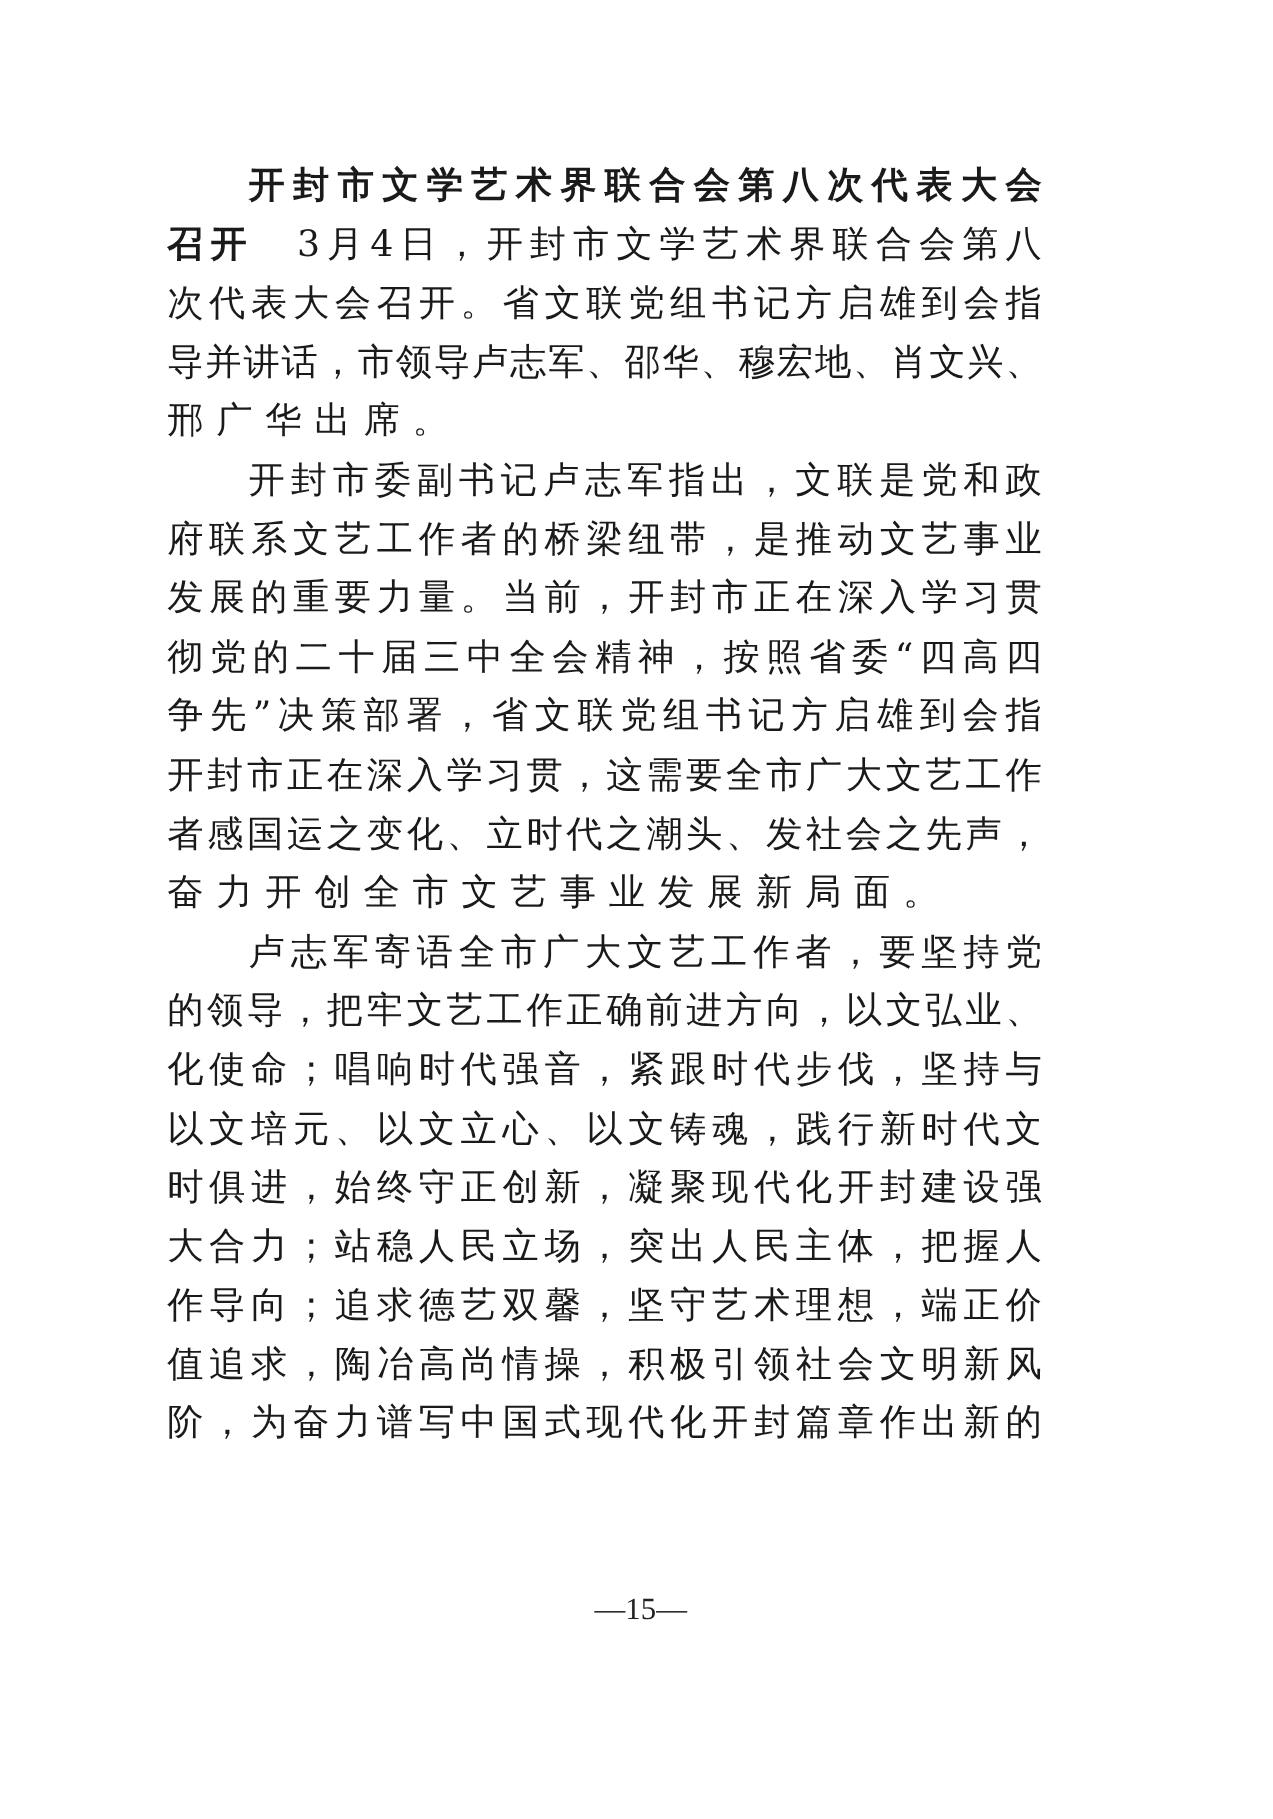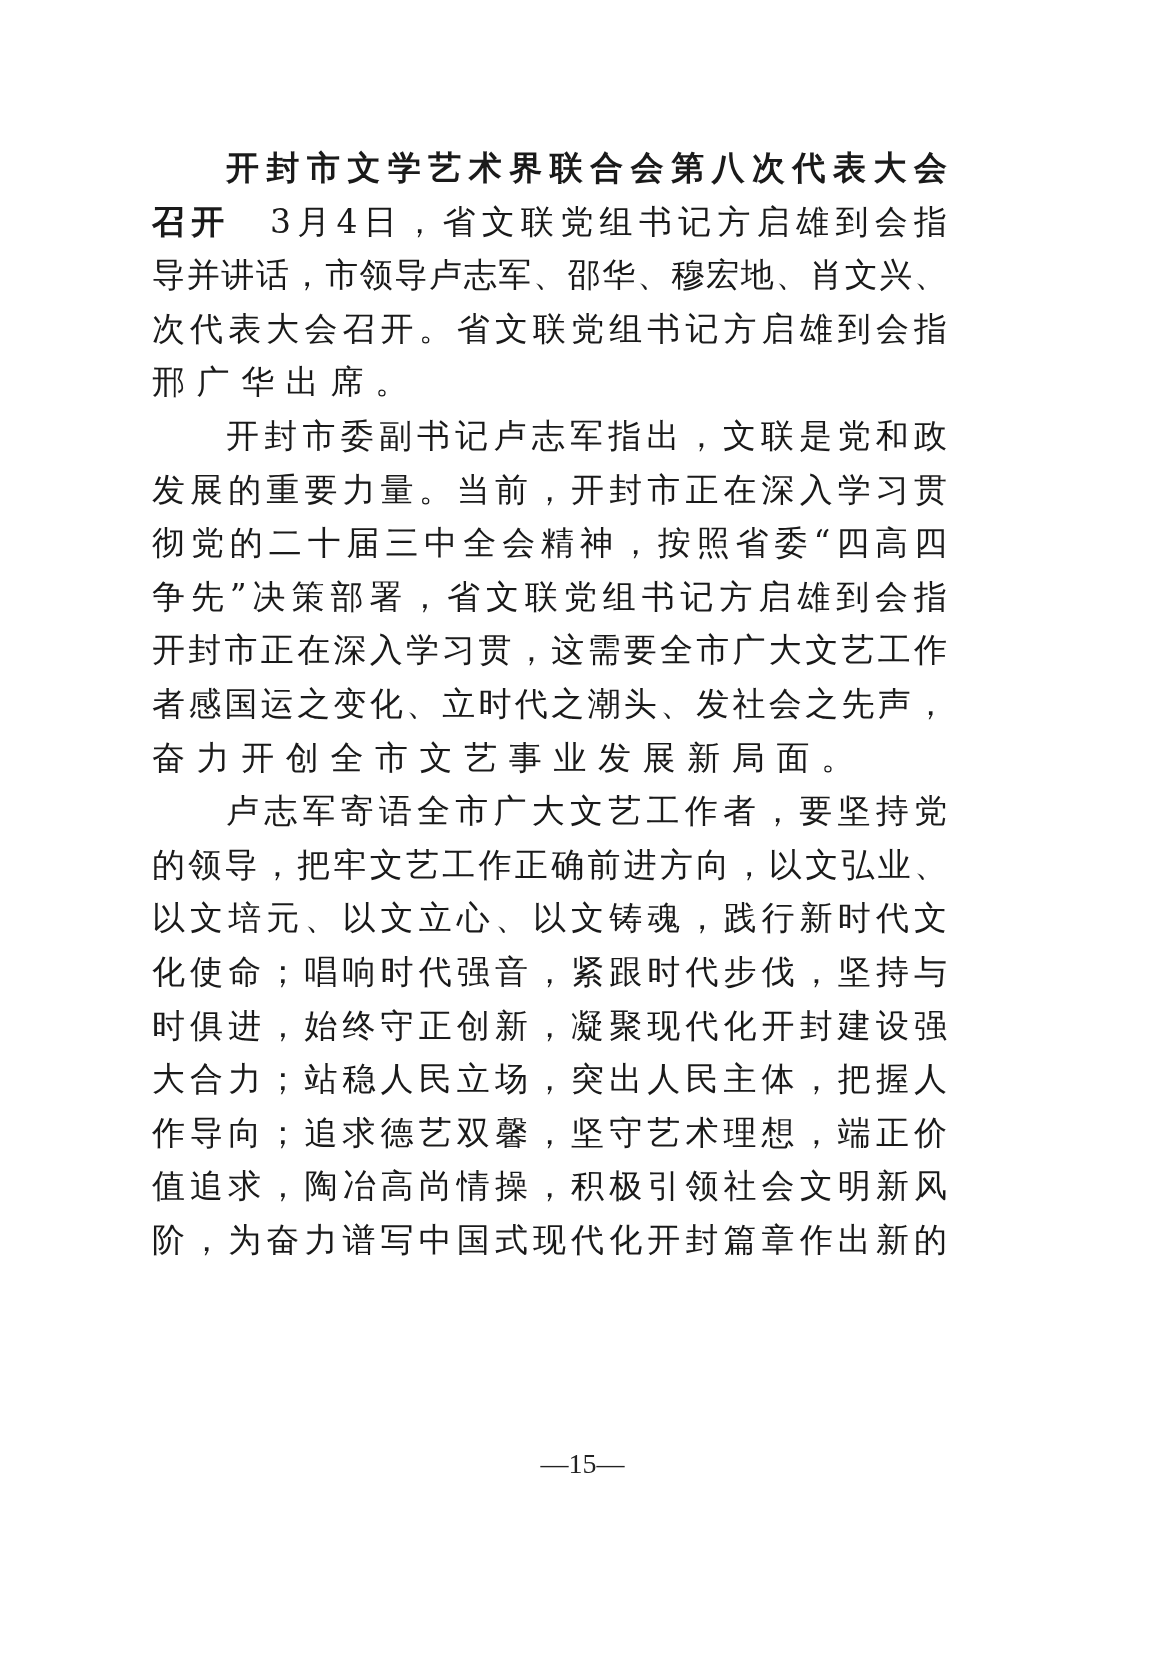--- a/index.html
+++ b/index.html
@@ -22,35 +22,36 @@
     position: absolute; left: 4px; width: 1157px; top: 1448px; text-align: center;
     font-family: "Liberation Serif", "DejaVu Serif", serif; font-size: 28px; color: #222;
   }
 </style>
 </head>
 <body>
 
 <div class="page">
   <div class="textblock">
     <span class="line indent headline"><span>开封市文学艺术界联合会第八次代表大会</span></span>
-    <span class="line"><span class="bold">召开</span><span>　3月4日，省文联党组书记方启雄到会指</span></span>
+    <span class="line"><span class="bold">召开</span><span>　3月4日，开封市文学艺术界联合会第八</span></span>
+    <span class="line"><span>次代表大会召开。省文联党组书记方启雄到会指</span></span>
     <span class="line"><span>导并讲话，市领导卢志军、邵华、穆宏地、肖文兴、</span></span>
-    <span class="line"><span>次代表大会召开。省文联党组书记方启雄到会指</span></span>
     <span class="line last"><span>邢广华出席。</span></span>
     <span class="line indent"><span>开封市委副书记卢志军指出，文联是党和政</span></span>
+    <span class="line"><span>府联系文艺工作者的桥梁纽带，是推动文艺事业</span></span>
     <span class="line"><span>发展的重要力量。当前，开封市正在深入学习贯</span></span>
     <span class="line"><span>彻党的二十届三中全会精神，按照省委“四高四</span></span>
     <span class="line"><span>争先”决策部署，省文联党组书记方启雄到会指</span></span>
     <span class="line"><span>开封市正在深入学习贯，这需要全市广大文艺工作</span></span>
     <span class="line"><span>者感国运之变化、立时代之潮头、发社会之先声，</span></span>
     <span class="line last"><span>奋力开创全市文艺事业发展新局面。</span></span>
     <span class="line indent"><span>卢志军寄语全市广大文艺工作者，要坚持党</span></span>
     <span class="line"><span>的领导，把牢文艺工作正确前进方向，以文弘业、</span></span>
+    <span class="line"><span>化使命；唱响时代强音，紧跟时代步伐，坚持与</span></span>
     <span class="line"><span>以文培元、以文立心、以文铸魂，践行新时代文</span></span>
-    <span class="line"><span>化使命；唱响时代强音，紧跟时代步伐，坚持与</span></span>
     <span class="line"><span>时俱进，始终守正创新，凝聚现代化开封建设强</span></span>
     <span class="line"><span>大合力；站稳人民立场，突出人民主体，把握人</span></span>
     <span class="line"><span>作导向；追求德艺双馨，坚守艺术理想，端正价</span></span>
     <span class="line"><span>值追求，陶冶高尚情操，积极引领社会文明新风</span></span>
     <span class="line"><span>阶，为奋力谱写中国式现代化开封篇章作出新的</span></span>
   </div>
   <div class="pagenum">—15—</div>
 </div>
 
 </body></html>

